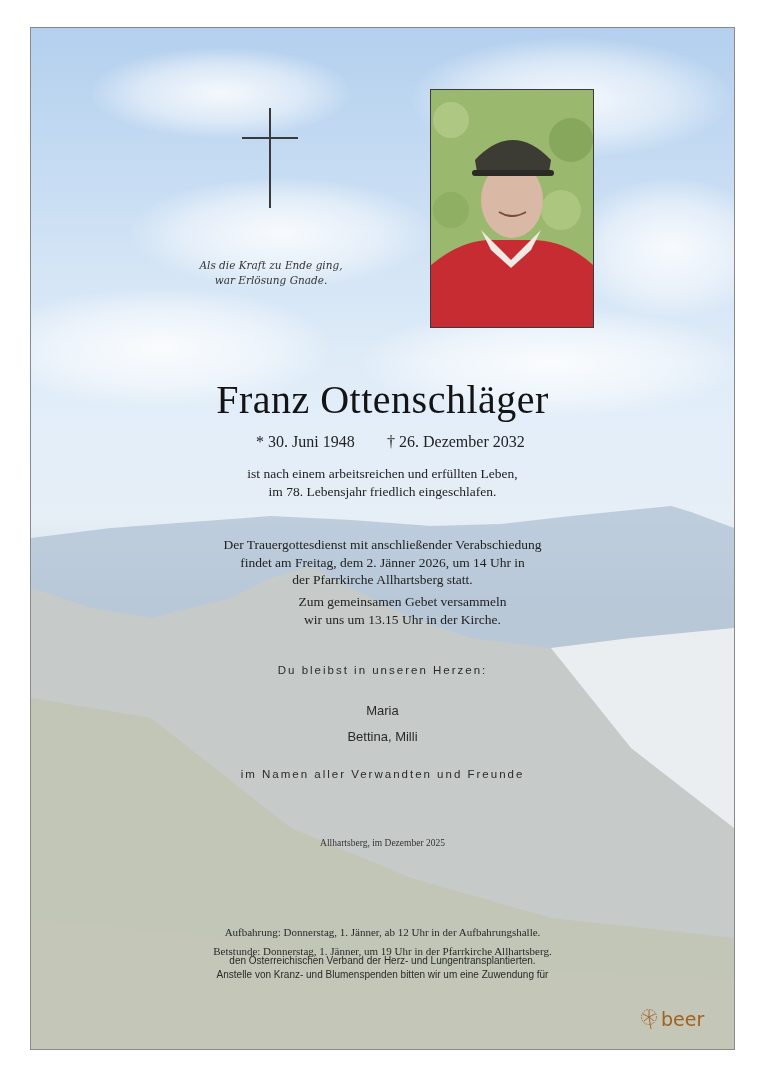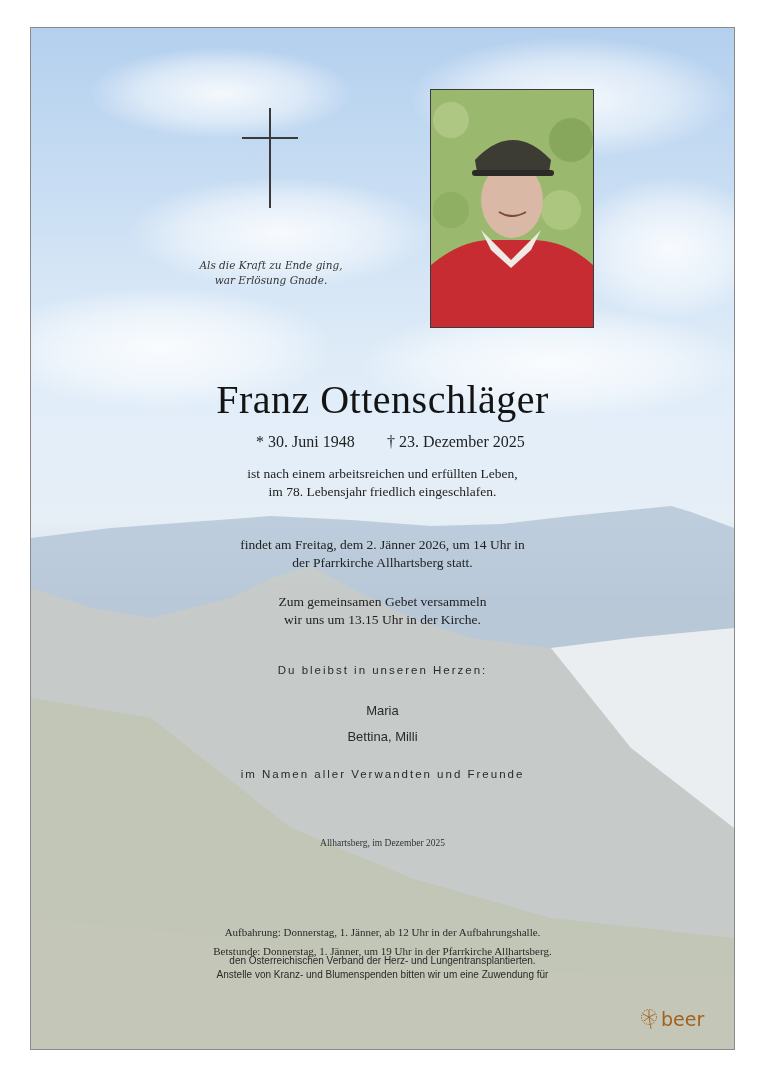--- a/index.html
+++ b/index.html
@@ -81,33 +81,34 @@
         <ellipse cx="81" cy="110" rx="31" ry="38" fill="#d9b8a6"></ellipse>
         <path d="M44,70 Q82,30 120,70 L118,82 L46,82 Z" fill="#3c3b34"></path>
         <rect x="41" y="80" width="82" height="6" rx="3" fill="#2b2a26"></rect>
         <path d="M68,122 Q81,130 95,122" stroke="#7a4a3c" stroke-width="2" fill="none"></path>
       </svg>
     </div>
 
     <div class="name">Franz Ottenschläger</div>
 
     <div class="dates" style="left:225px;">* 30. Juni 1948</div>
-    <div class="dates" style="left:356px;">† 23. Dezember 2025</div>
+    <div class="dates" style="left:356px;">† 26. Dezember 2032</div>
 
     <div class="txt l14" style="top:437px;">
       <div>ist nach einem arbeitsreichen und erfüllten Leben,</div>
       <div>im 78. Lebensjahr friedlich eingeschlafen.</div>
     </div>
 
     <div class="txt l14" style="top:508px;">
+      <div>Der Trauergottesdienst mit anschließender Verabschiedung</div>
       <div>findet am Freitag, dem 2. Jänner 2026, um 14 Uhr in</div>
       <div>der Pfarrkirche Allhartsberg statt.</div>
     </div>
 
-    <div class="txt l14" style="top:565px;">
+    <div class="txt l14" style="top:565px;margin-left:20px;">
       <div>Zum gemeinsamen Gebet versammeln</div>
       <div>wir uns um 13.15 Uhr in der Kirche.</div>
     </div>
 
     <div class="txt spaced" style="top:636px;">Du bleibst in unseren Herzen:</div>
 
     <div class="txt" style="top:675px;font-family:'Liberation Sans',sans-serif;font-size:13px;color:#2a2a2a;">Maria</div>
     <div class="txt spaced" style="top:740px;">im Namen aller Verwandten und Freunde</div>
 
     <div class="txt" style="top:701px;font-family:'Liberation Sans',sans-serif;font-size:13px;color:#2a2a2a;">Bettina, Milli</div>

